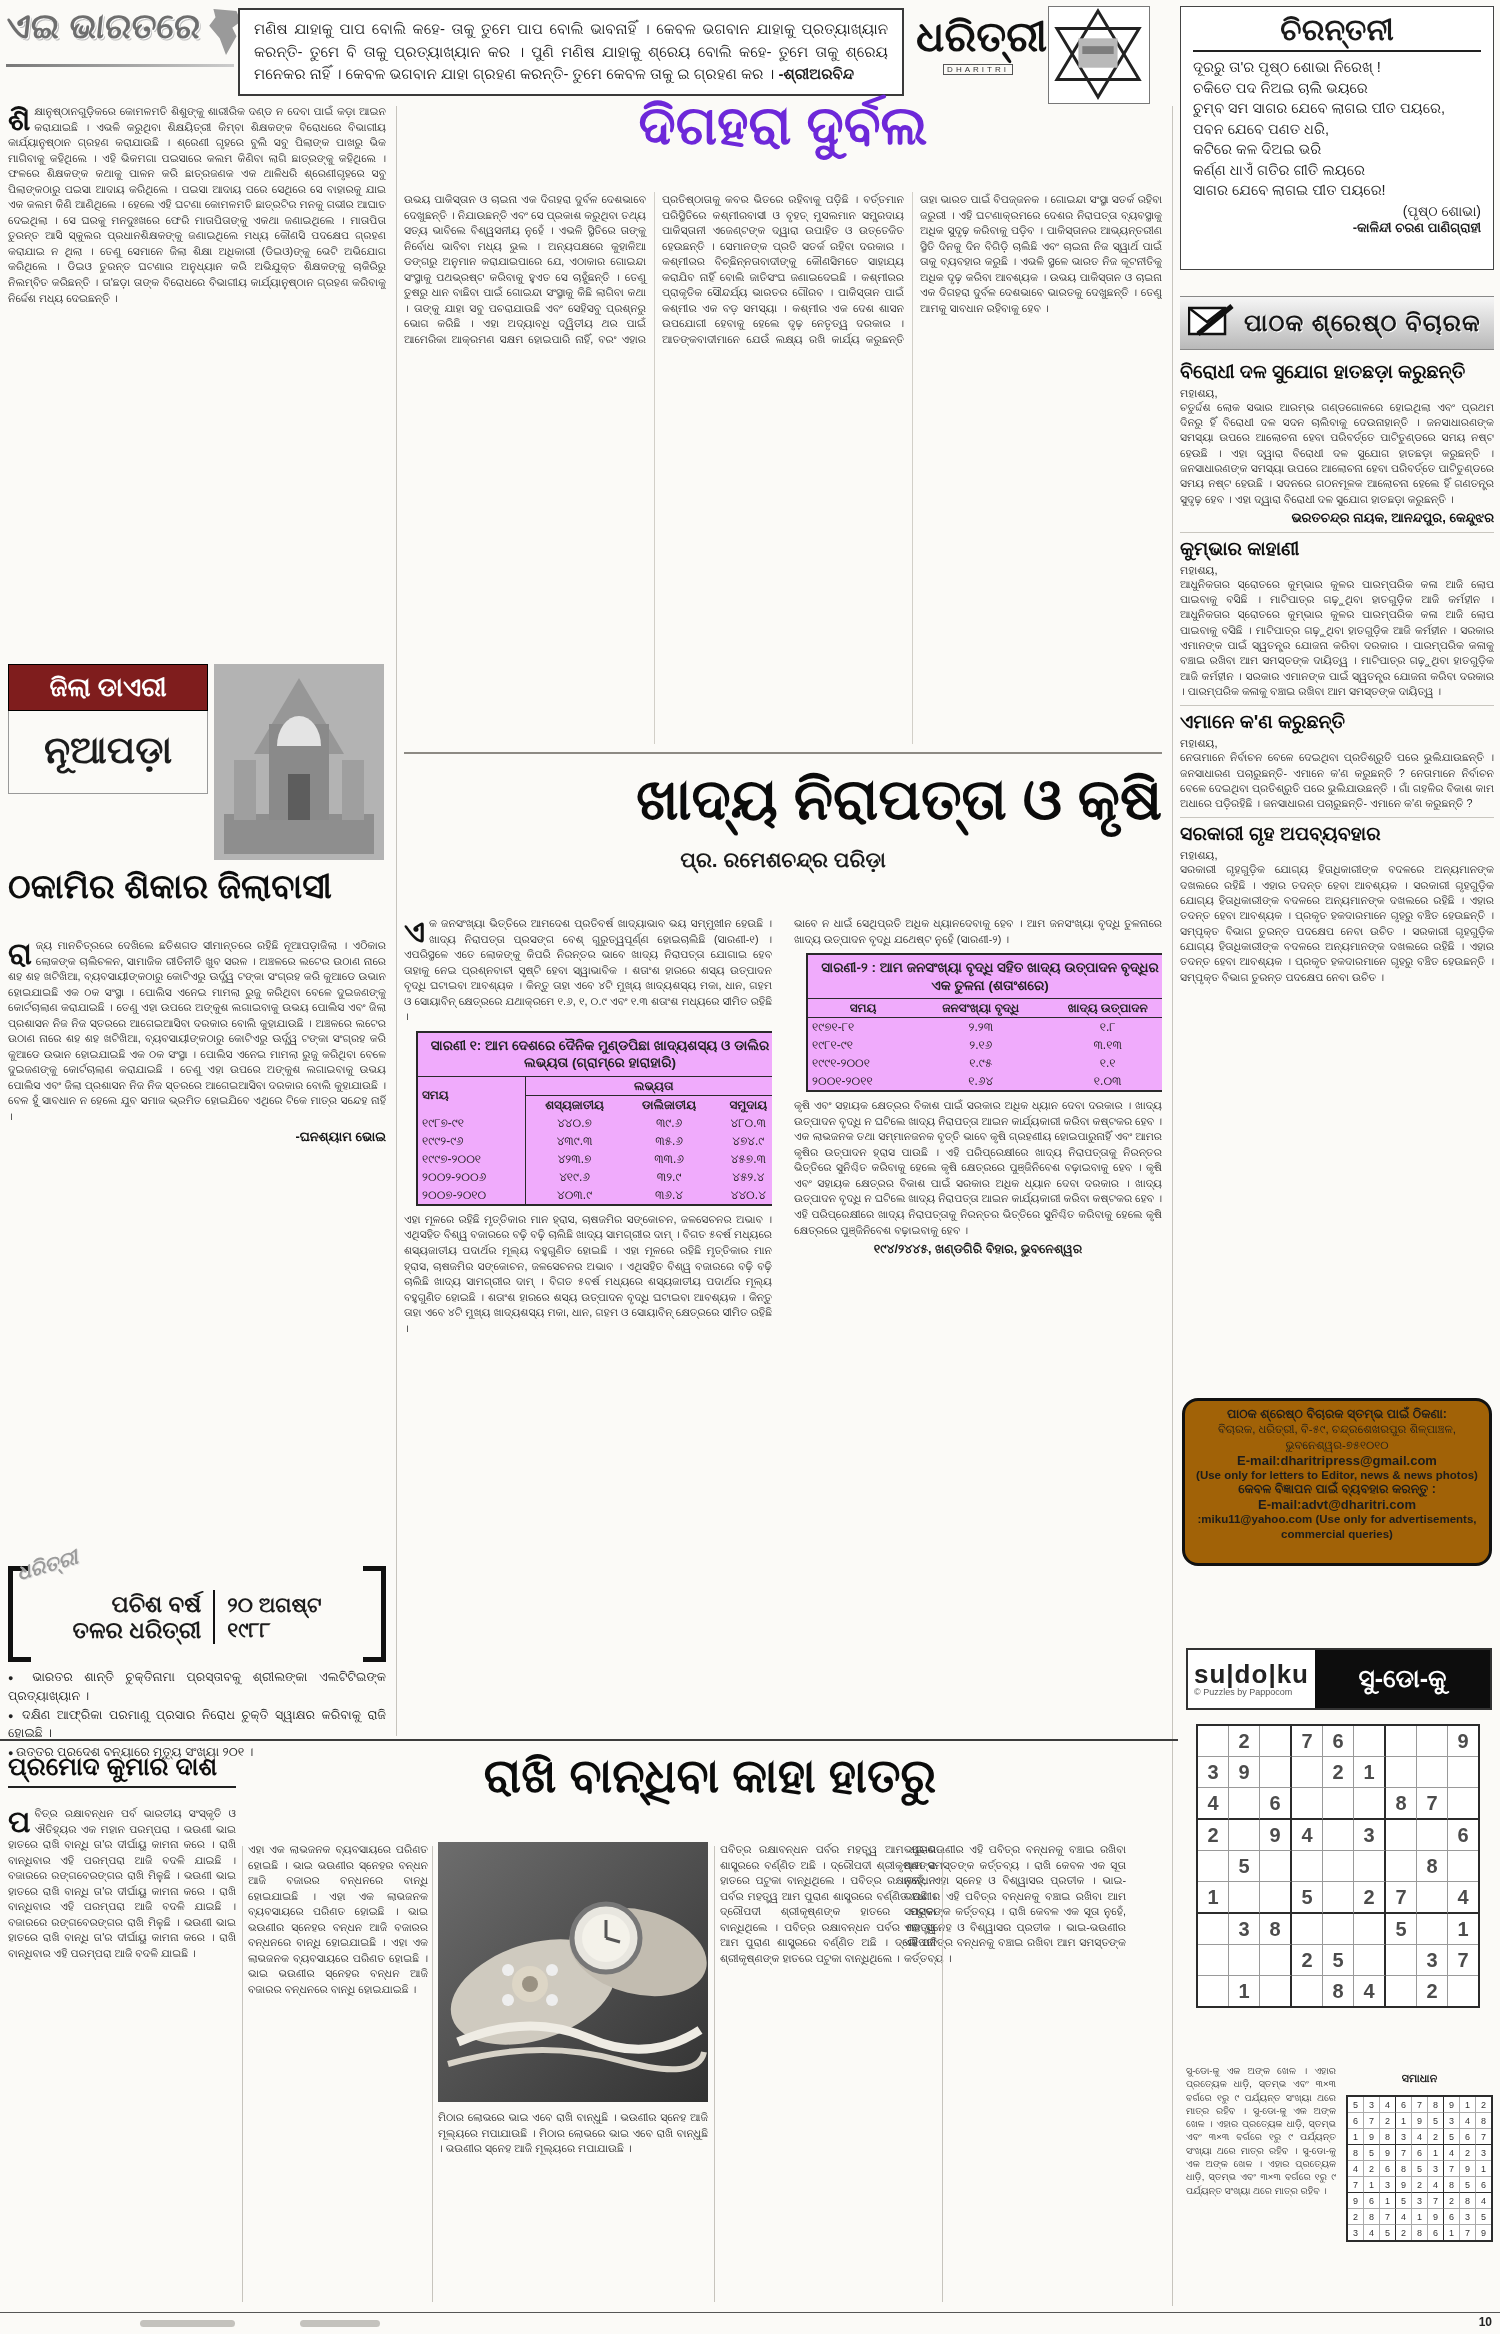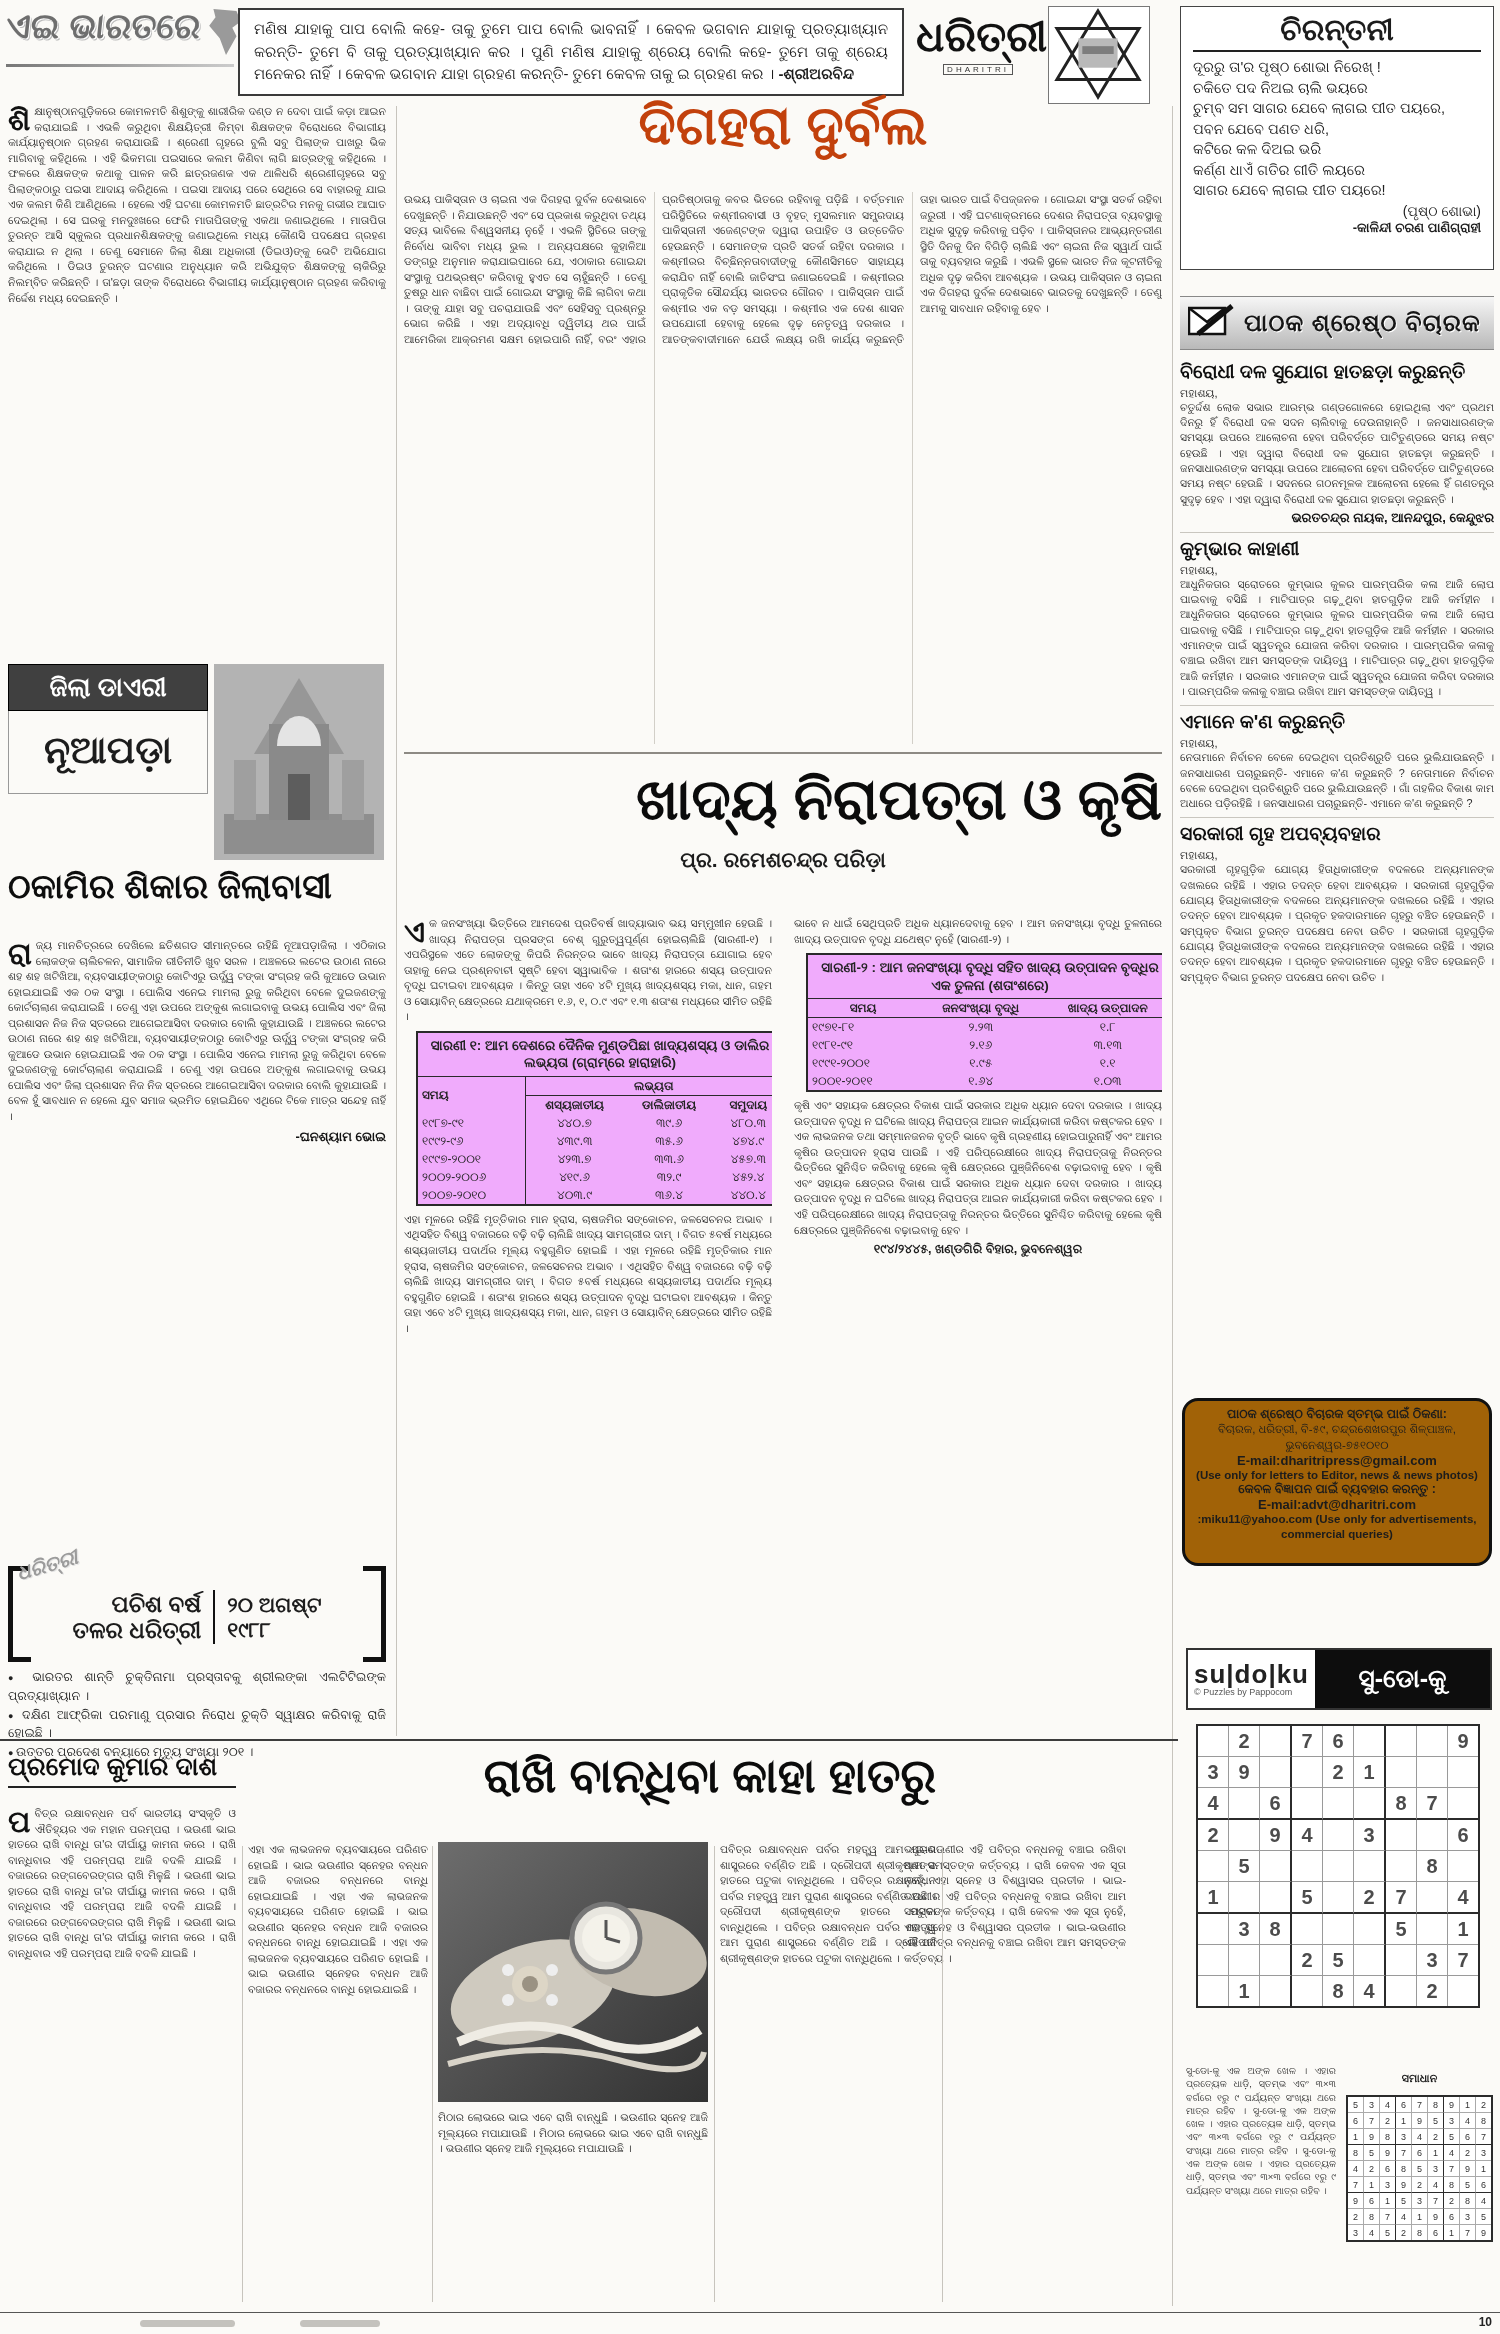--- a/index.html
+++ b/index.html
@@ -26,40 +26,40 @@
       padding:0 3px;margin-top:2px;color:#333;}
   #emblem-box{left:1048px;top:6px;width:100px;height:96px;border:1px solid #777;background:#fff;}
   #chirantani{left:1180px;top:6px;width:314px;height:264px;border:1.5px solid #444;background:#fff;
       padding:6px 12px;box-sizing:border-box;}
   #chirantani .ttl{font-size:30px;font-weight:bold;text-align:center;border-bottom:2px solid #222;
       padding-bottom:2px;margin-bottom:5px;}
   .poem-line{font-size:14.5px;line-height:1.42;color:#222;}
   #chirantani .credit{text-align:right;font-size:14px;margin-top:2px;}
   #chirantani .auth{text-align:right;font-size:13px;font-weight:bold;}
   
-  #edit-headline{left:404px;top:94px;width:758px;text-align:center;font-size:54px;font-weight:bold;color:#c2410c;}
+  #edit-headline{left:404px;top:94px;width:758px;text-align:center;font-size:54px;font-weight:bold;color:#6d28d9;}
   #edit-cols{left:404px;top:192px;width:758px;height:552px;column-count:3;column-gap:16px;
       column-rule:1px solid #d2cfc8;}
   
   #feat-headline{left:404px;top:766px;width:758px;text-align:right;font-size:57px;font-weight:bold;color:#0b0b0b;}
   #feat-byline{left:404px;top:848px;width:758px;text-align:center;font-size:21px;font-weight:bold;}
   #feat-colA{left:404px;top:916px;width:368px;height:744px;overflow:hidden;}
   #feat-colB{left:794px;top:916px;width:368px;height:744px;overflow:hidden;}
   .news-table{width:100%;border:2px solid #2a2a2a;border-collapse:collapse;margin:6px 12px;background:#f0abfc;}
   .news-table .t-title{font-size:13.5px;font-weight:bold;text-align:center;padding:4px 6px;
       border-bottom:1.5px solid #2a2a2a;line-height:1.3;}
   .news-table th,.news-table td{font-size:12px;padding:2px 4px;text-align:center;color:#222;}
   .sep-l{border-left:1.2px solid #2a2a2a;}
   .sep-b{border-bottom:1.2px solid #2a2a2a;}
   #feat-addr{font-weight:bold;font-size:12.5px;text-align:center;margin-top:4px;}
   
   #ei-body{left:8px;top:104px;width:378px;height:556px;}
   #diary{left:8px;top:664px;width:378px;height:198px;display:flex;}
   #diary .lbl{width:200px;}
-  #diary .lbl .black{background:#404040;color:#fff;font-size:26px;font-weight:bold;text-align:center;
+  #diary .lbl .black{background:#7f1d1d;color:#fff;font-size:26px;font-weight:bold;text-align:center;
       padding:7px 0;border:1px solid #000;}
   #diary .lbl .place{font-size:38px;font-weight:bold;text-align:center;border:1px solid #999;
       border-top:none;padding:18px 0 20px;}
   #diary .photo{flex:1;margin-left:6px;}
   #dd-headline{left:8px;top:868px;width:378px;font-size:34px;font-weight:bold;line-height:1.1;color:#0d0d0d;}
   #dd-body{left:8px;top:938px;width:378px;height:586px;}
   
   #years{left:8px;top:1566px;width:378px;height:172px;}
   #years .brackets{position:relative;height:96px;}
   #years .bk{position:absolute;top:0;bottom:0;width:18px;}

